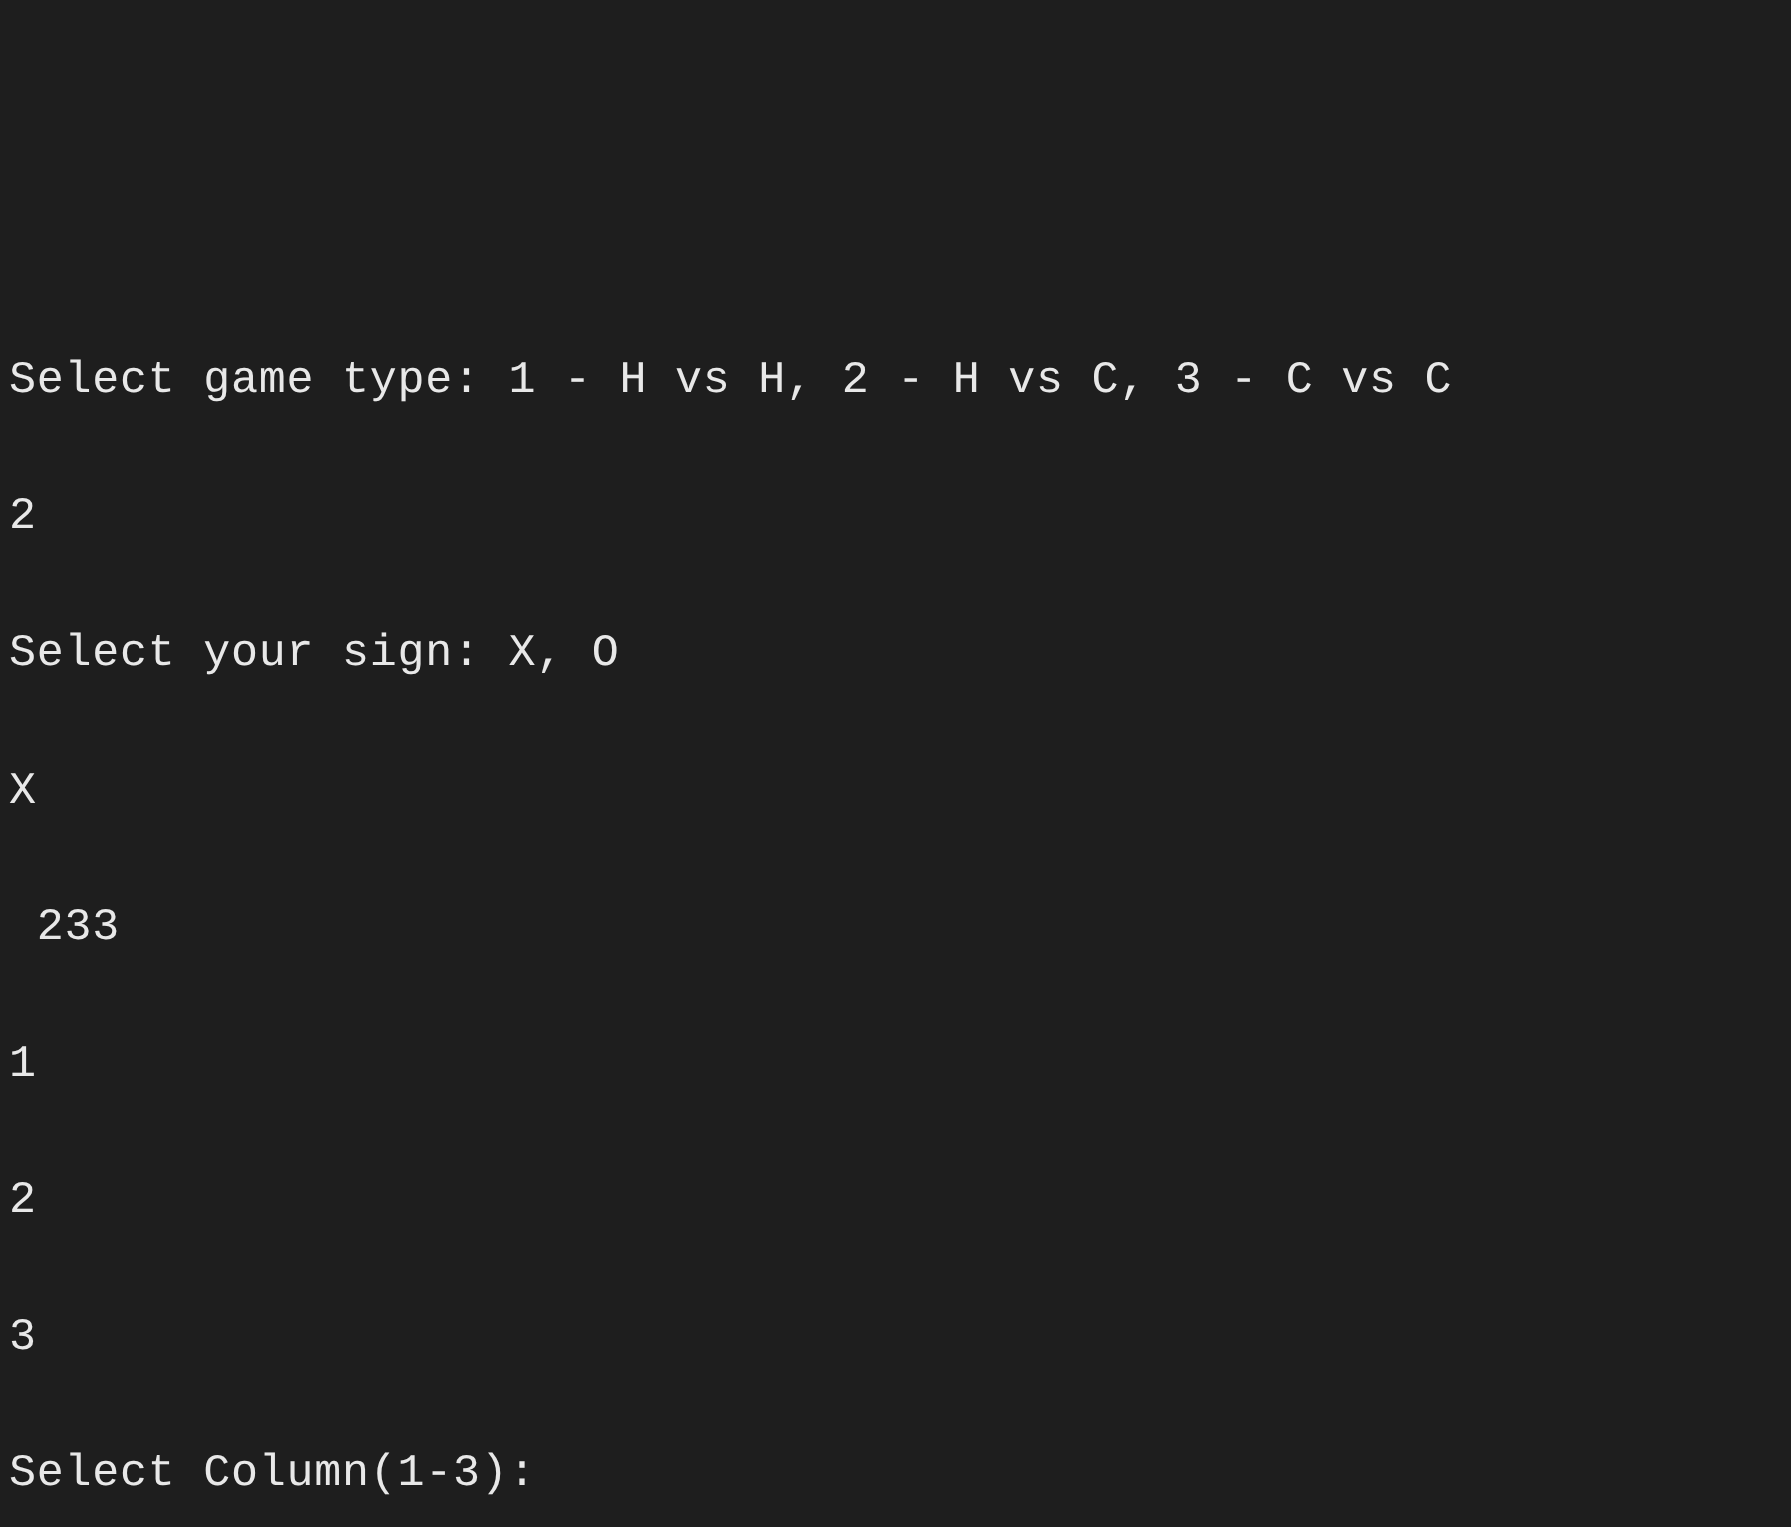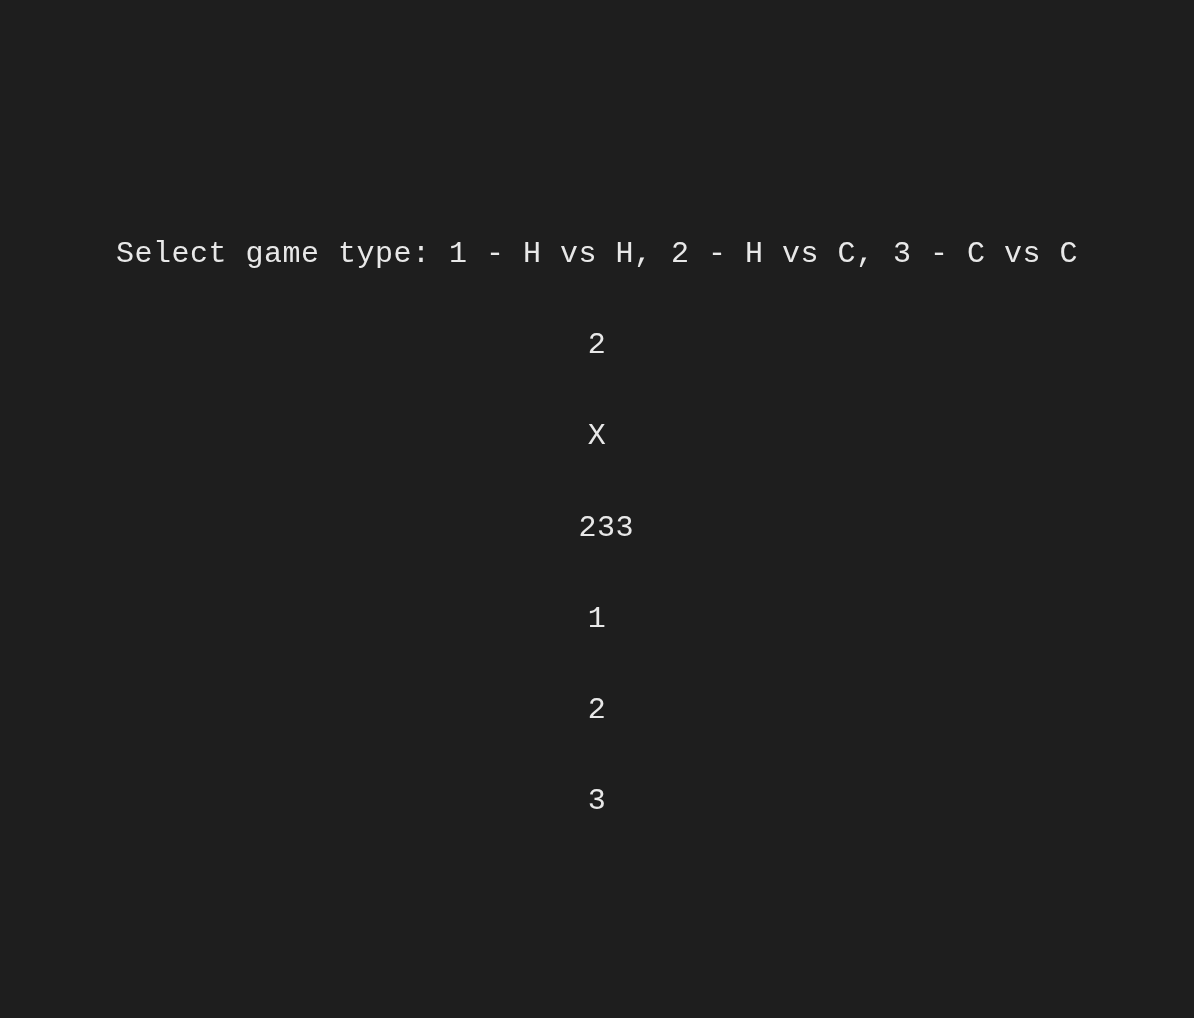--- a/index.html
+++ b/index.html
@@ -19,36 +19,37 @@
       overflow: hidden;
       white-space: pre;
       letter-spacing: 0.5px;
     }
     .terminal {
       width: 100%;
       height: 100%;
     }
     .line {
       display: block;
-      text-align: center;
     }
   </style>
 </head>
 <body>
 
 
 
 <div class="terminal">
 <span class="line">Select game type: 1 - H vs H, 2 - H vs C, 3 - C vs C</span>
 <span class="line">2</span>
+<span class="line">Select your sign: X, O</span>
 <span class="line">X</span>
 <span class="line"> 233</span>
 <span class="line">1</span>
 <span class="line">2</span>
 <span class="line">3</span>
+<span class="line">Select Column(1-3):</span>
 
 
 
 
 
 
 
 
 
 

